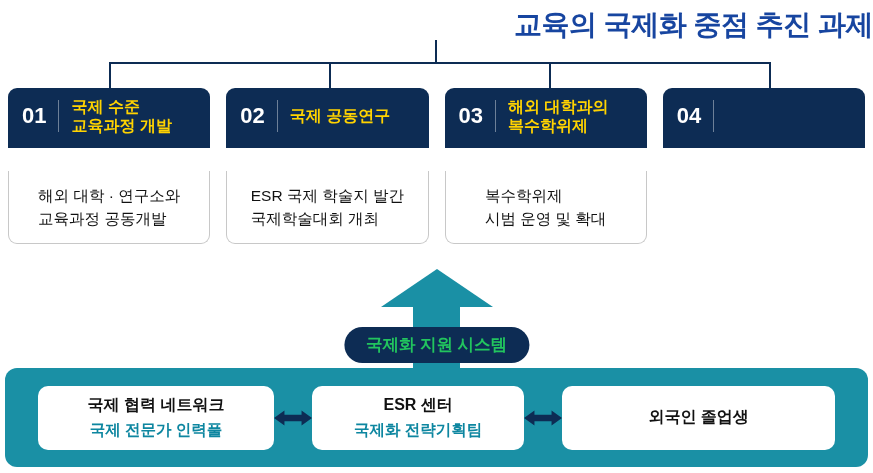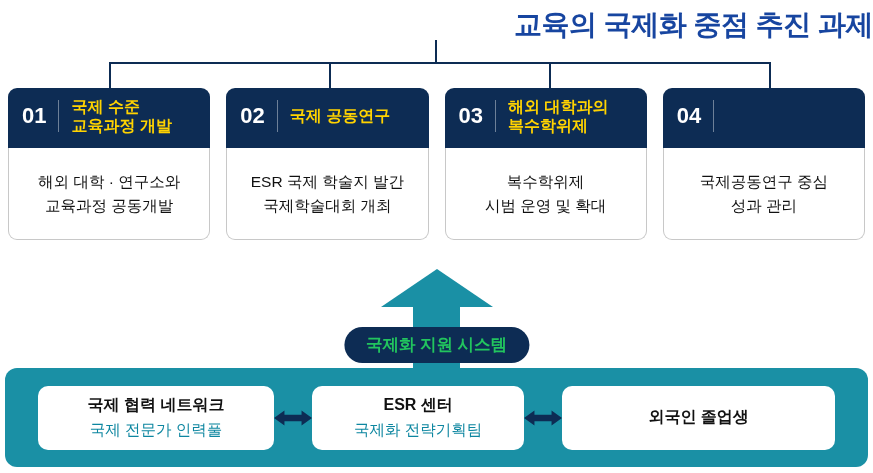--- a/index.html
+++ b/index.html
@@ -75,29 +75,29 @@
     font-weight: bold;
     font-size: 16px;
     line-height: 1.2;
     white-space: pre-line;
   }
   .card-body {
     background: #ffffff;
     border: 1px solid #c8c8c8;
     border-top: none;
     border-radius: 0 0 9px 9px;
-    height: 92px;
+    height: 73px;
     display: flex;
     align-items: center;
     justify-content: center;
-    text-align: center;
     font-size: 15.5px;
     line-height: 1.5;
     color: #111111;
     white-space: pre-line;
+    margin-top: 23px;
   }
 
   
   .arrow-head {
     position: absolute;
     left: 381px;
     top: 269px;
     width: 0;
     height: 0;
     border-left: 56px solid transparent;
@@ -154,21 +154,21 @@
     flex-direction: column;
     align-items: center;
     justify-content: center;
     gap: 4px;
     text-align: center;
   }
   .wbox-0 { width: 238px; }
   .wbox-1 { width: 214px; }
   .wbox-2 { width: 275px; }
   .box-line1 { font-size: 16px; font-weight: bold; color: #111111; }
-  .box-line2 { font-size: 15.5px; font-weight: normal; color: #0d86a0; }
+  .box-line2 { font-size: 15.5px; font-weight: bold; color: #0d86a0; }
   .lr-arrow { flex: none; display: block; }
 </style>
 </head>
 <body>
 
 <div class="canvas">
 
   <h1 class="title">교육의 국제화 중점 추진 과제</h1>
 
   <div class="line stub"></div>
@@ -210,22 +210,20 @@
       </div>
       <div class="card-body">복수학위제
 시범 운영 및 확대</div>
     </div>
 
     <div class="card">
       <div class="card-header">
         <span class="card-number">04</span>
         <span class="card-divider"></span>
       </div>
-      <div class="card-body">국제공동연구 중심
-성과 관리</div>
     </div>
 
   </div>
 
   <div class="arrow-head"></div>
   <div class="arrow-shaft"></div>
 
   <div class="pill">국제화 지원 시스템</div>
 
   <div class="band">

